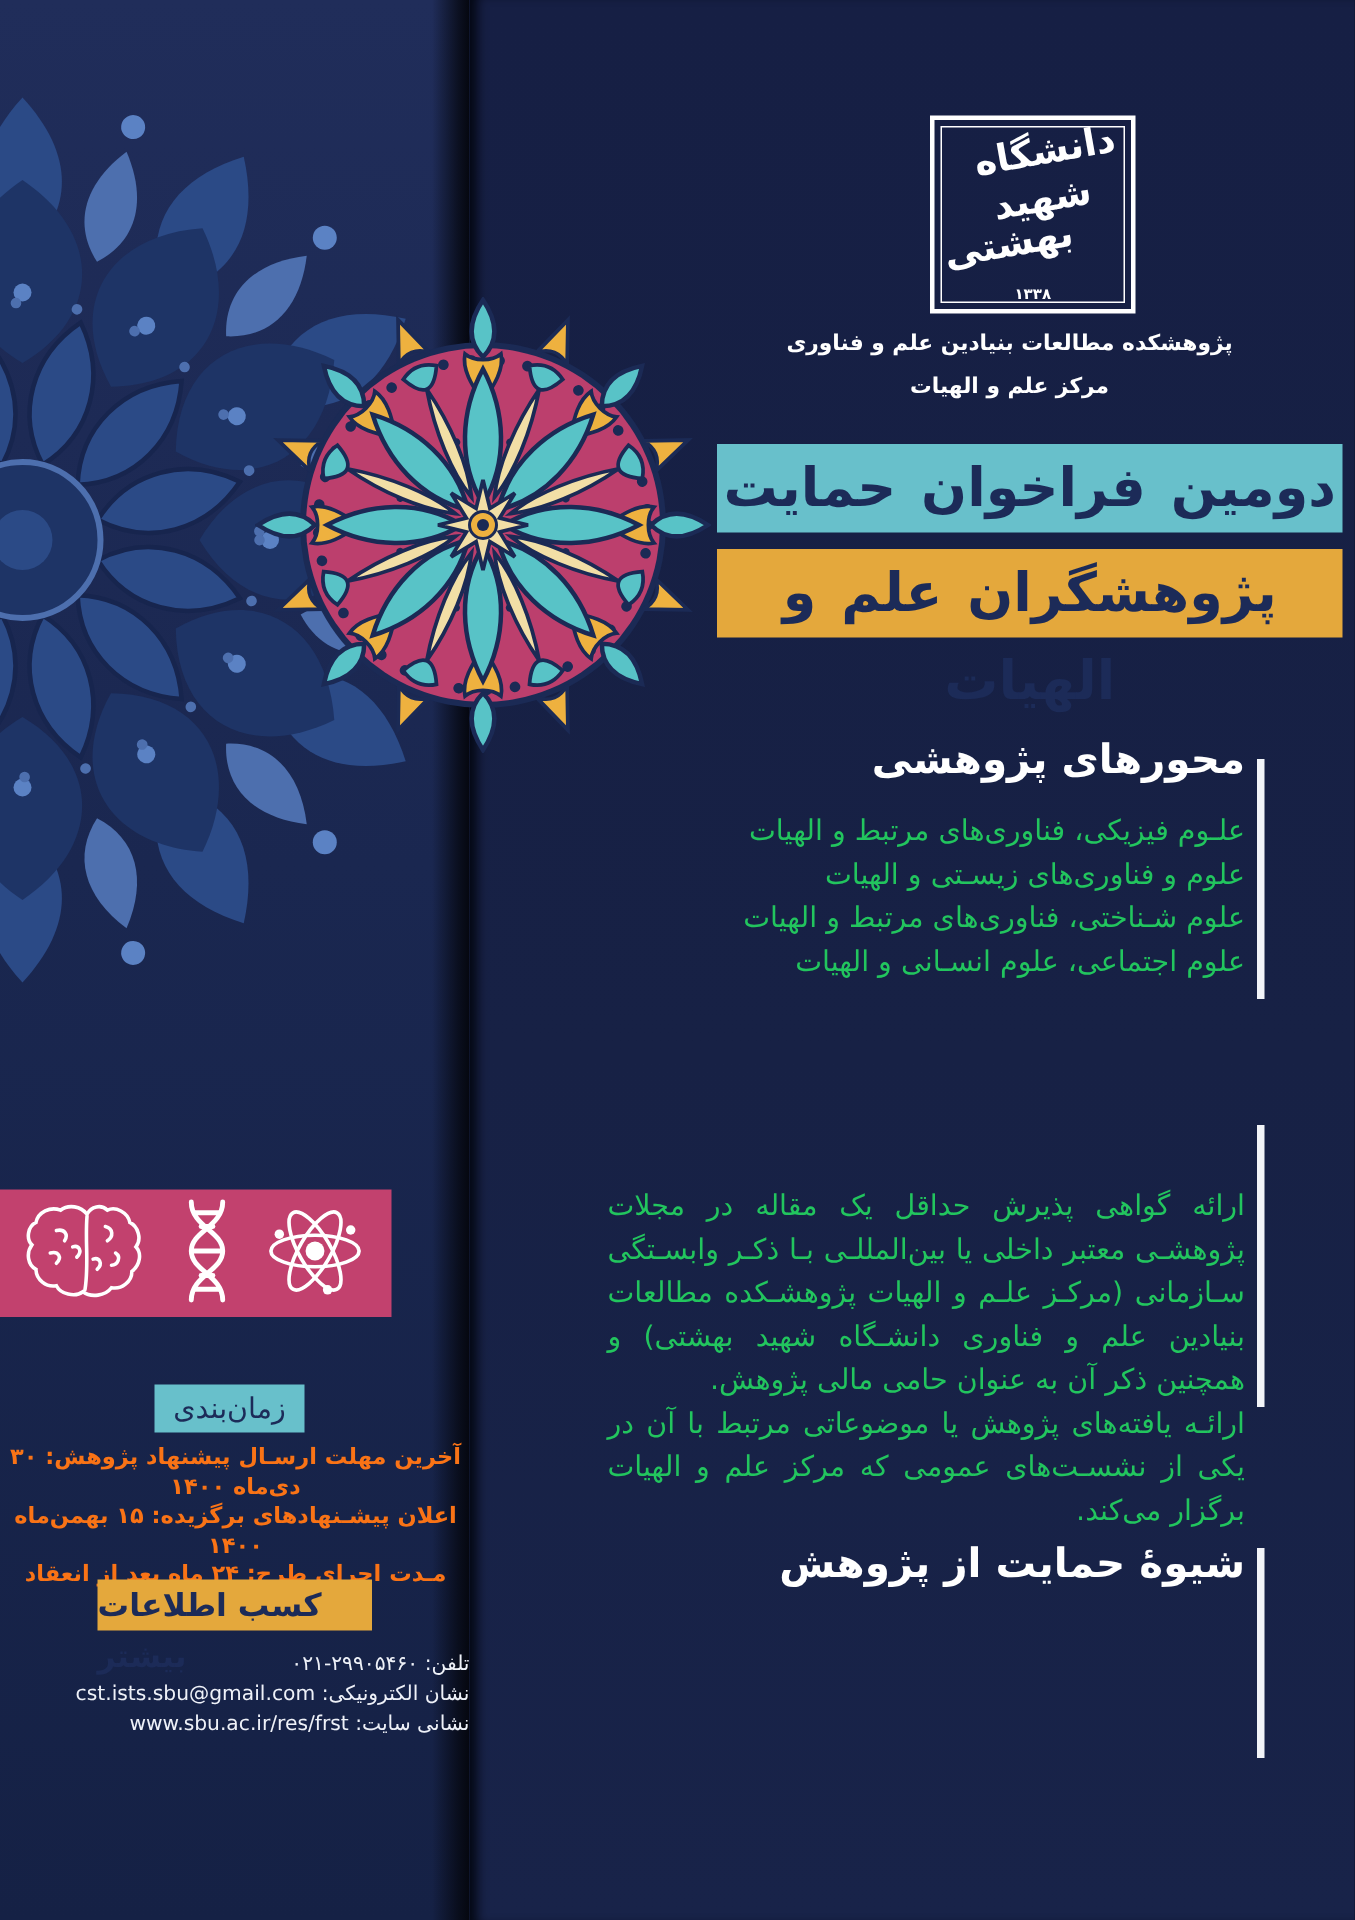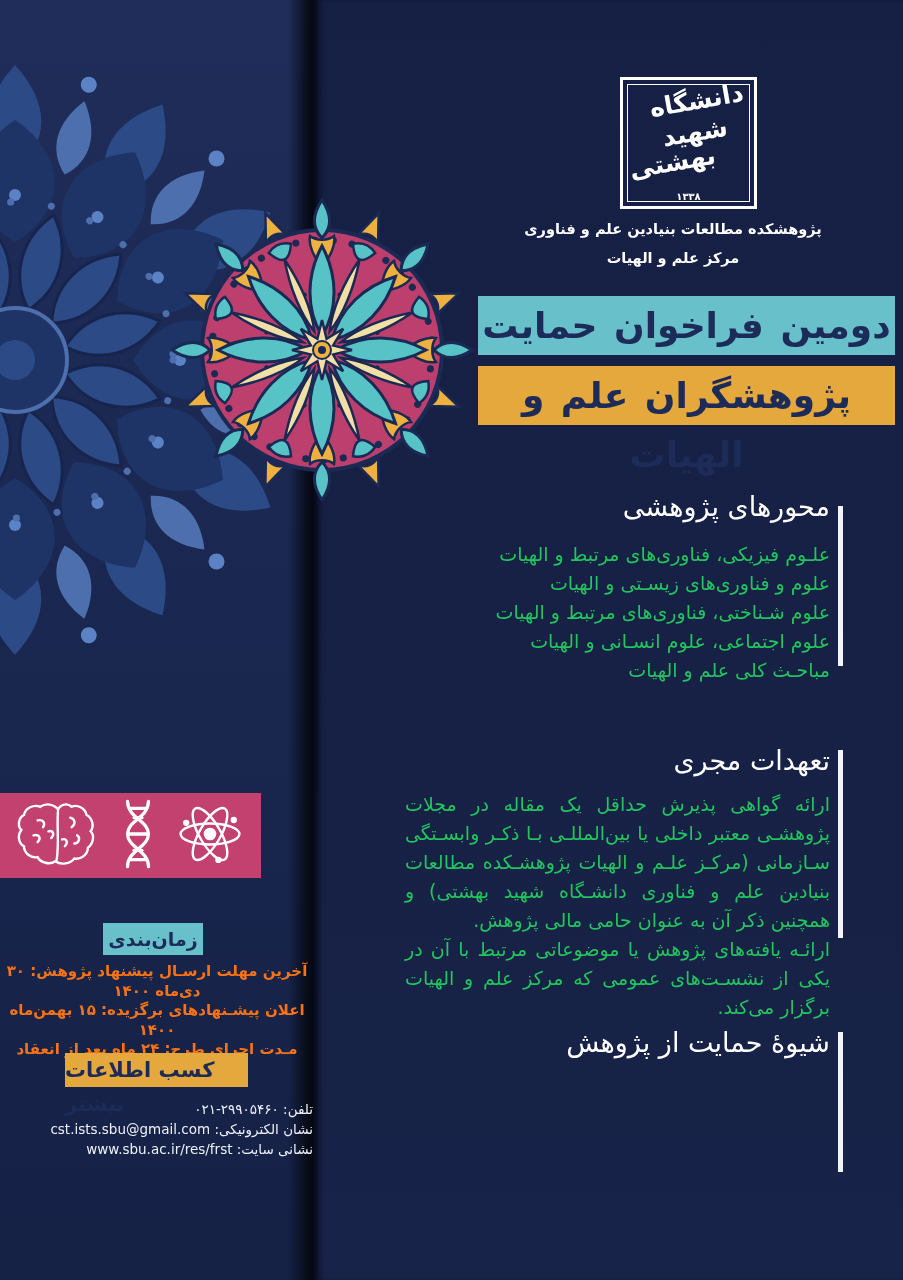--- a/index.html
+++ b/index.html
@@ -34,33 +34,33 @@
 
   
   .banner{left:478px;width:417px;height:59px;z-index:6;text-align:center;
           font-weight:bold;font-size:36px;line-height:59px;color:#1c2b58;
           direction:rtl;word-spacing:4px;}
   .banner.teal{top:296px;background:#68c0cb;}
   .banner.amber{top:366px;background:#e4a83c;}
 
   
   .vbar{width:5px;background:#f2f4f8;right:60px;z-index:6;}
-  .sec-h{right:73px;font-size:27px;font-weight:normal;color:#ffffff;direction:rtl;
+  .sec-h{right:73px;font-size:27px;font-weight:bold;color:#ffffff;direction:rtl;
          text-align:right;z-index:6;line-height:34px;}
   .rcol-text{right:73px;width:425px;direction:rtl;color:#22c55e;font-size:19px;
              line-height:29px;z-index:6;}
   .axes-list div{height:29px;text-align:right;}
   .just{text-align:justify;}
   .rcol-text p{margin:0;}
 
   
   .pink-banner{left:0;top:793px;width:261px;height:85px;background:#c2416e;z-index:6;
                display:flex;align-items:center;justify-content:space-evenly;}
   .tl-head{left:103px;top:923px;width:100px;height:32px;background:#68c0cb;z-index:6;
-           text-align:center;font-size:19px;font-weight:bold;color:#1c2b58;
+           text-align:center;font-size:19px;font-weight:normal;color:#1c2b58;
            line-height:32px;direction:rtl;}
   .tl-items{left:2px;top:962px;width:310px;text-align:center;direction:rtl;z-index:6;
             color:#f97316;font-size:15px;font-weight:600;line-height:19.5px;}
   .info-head{left:65px;top:1053px;width:183px;height:34px;background:#e4a83c;z-index:6;
              text-align:left;font-size:21px;font-weight:bold;color:#1c2b58;
              line-height:34px;direction:rtl;}
   .contacts{left:0;top:1099px;width:313px;text-align:right;direction:rtl;z-index:6;
             color:#eef1f8;font-size:13.5px;line-height:20px;}
   .contacts .val{direction:ltr;unicode-bidi:embed;}
 </style>
@@ -178,25 +178,23 @@
   <div class="abs banner teal">دومین فراخوان حمایت از</div>
   <div class="abs banner amber">پژوهشگران علم و الهیات</div>
 
   <div class="abs vbar" style="top:506px;height:160px;"></div>
   <div class="abs sec-h" style="top:490px;">محورهای پژوهشی</div>
   <div class="abs rcol-text axes-list" style="top:540px;">
     <div>علـوم فیزیکی، فناوری‌های مرتبط و الهیات</div>
     <div>علوم و فناوری‌های زیسـتی و الهیات</div>
     <div>علوم شـناختی، فناوری‌های مرتبط و الهیات</div>
     <div>علوم اجتماعی، علوم انسـانی و الهیات</div>
-    <div>مباحـث کلی علم و الهیات</div>
   </div>
 
   <div class="abs vbar" style="top:750px;height:188px;"></div>
-  <div class="abs sec-h" style="top:744px;">تعهدات مجری</div>
   <div class="abs rcol-text just" style="top:790px;">
     <p>ارائه گواهی پذیرش حداقل یک مقاله در مجلات پژوهشـی معتبر داخلی یا بین‌المللـی بـا ذکـر وابسـتگی سـازمانی (مرکـز علـم و الهیات پژوهشـکده مطالعات بنیادین علم و فناوری دانشـگاه شهید بهشتی) و همچنین ذکر آن به عنوان حامی مالی پژوهش.</p>
     <p>ارائـه یافته‌های پژوهش یا موضوعاتی مرتبط با آن در یکی از نشسـت‌های عمومی که مرکز علم و الهیات برگزار می‌کند.</p>
   </div>
 
   <div class="abs pink-banner">
     <span>
       <svg width="84" height="68" viewBox="0 0 120 100" fill="none" stroke="#ffffff" stroke-width="3.5" stroke-linecap="round">
         <path d="M60,14 C54,6 42,4 34,10 C24,6 12,12 10,22 C2,26 0,38 6,44 C0,52 2,64 10,68 C10,78 20,86 30,84 C34,92 48,96 56,90 C64,96 78,94 84,86 C94,88 104,80 104,70 C112,64 114,52 108,46 C114,38 110,26 102,22 C100,12 88,6 80,10 C74,4 64,6 60,14 Z"></path>
         <path d="M60,16 C58,40 62,64 58,88"></path>

